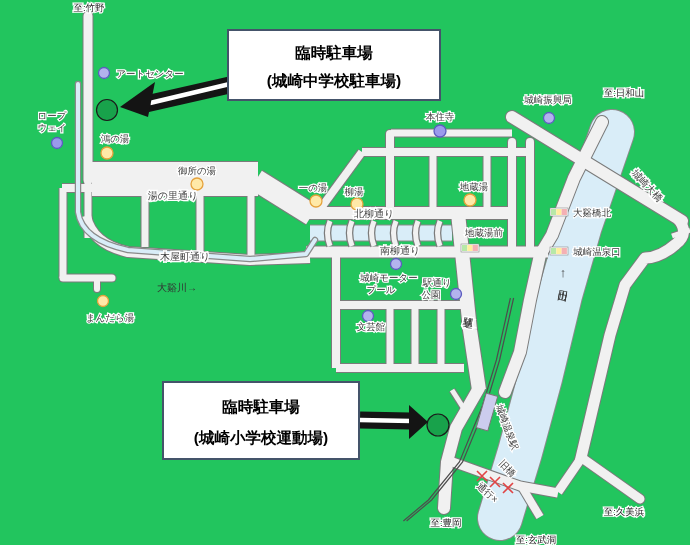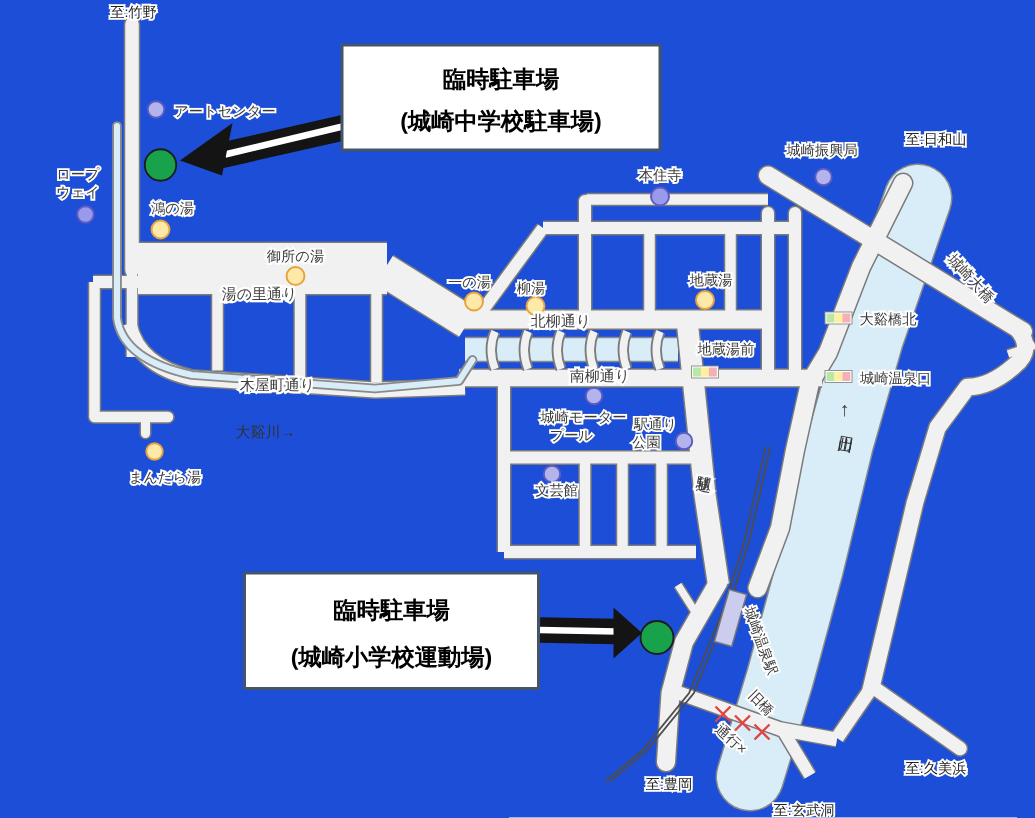--- a/index.html
+++ b/index.html
@@ -1,16 +1,16 @@
 <!DOCTYPE html>
 <html><head>
 <meta charset="utf-8">
 <style>
   html,body{margin:0;padding:0;background:#fff;}
-  .wrap{position:relative;width:690px;height:545px;background:#1d4ed8;overflow:hidden;
+  .wrap{position:relative;width:690px;height:545px;background:#22c55e;overflow:hidden;
         font-family:"Liberation Sans","DejaVu Sans",sans-serif;}
   svg{position:absolute;left:0;top:0;}
   text{font-family:"Liberation Sans","DejaVu Sans",sans-serif;fill:#3a3a3a;}
   .lbl{font-size:9.5px;paint-order:stroke;stroke:#fff;stroke-width:2.5px;}
   .dir{font-size:9.5px;fill:#222;paint-order:stroke;stroke:#fff;stroke-width:2.5px;}
   .road-lbl{font-size:10px;fill:#3f3f3f;paint-order:stroke;stroke:#fff;stroke-width:3px;}
   .river-lbl{font-size:10px;fill:#333;paint-order:stroke;stroke:#fff;stroke-width:0;}
   .v{writing-mode:vertical-rl;}
   .box-text{font-size:15.5px;font-weight:bold;fill:#000;}
 </style>

